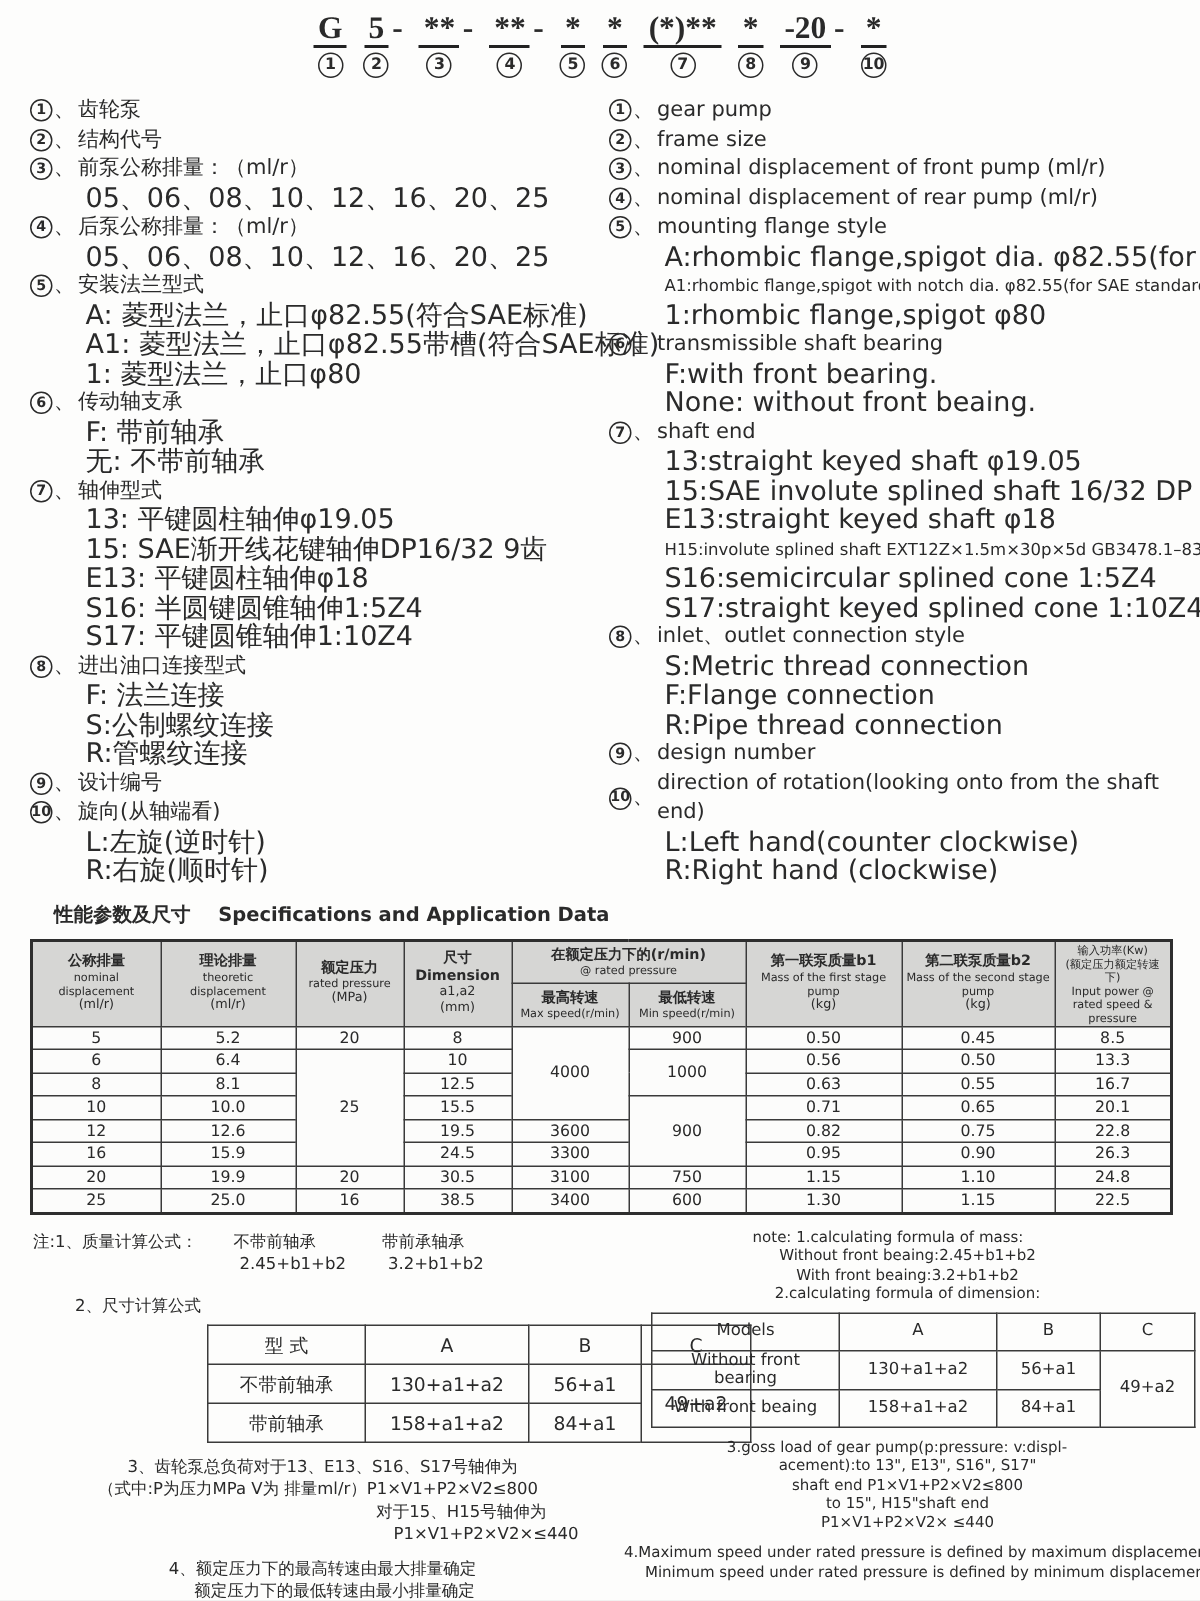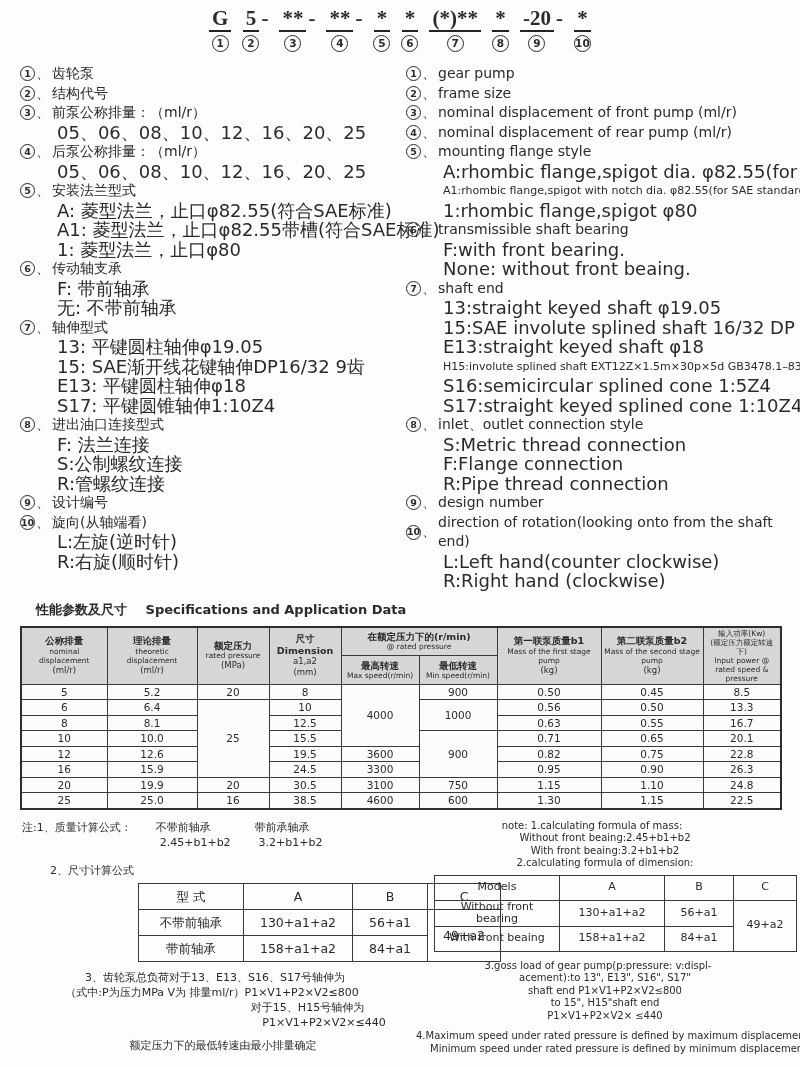--- a/index.html
+++ b/index.html
@@ -203,20 +203,21 @@
         </div>
         <div class="legend-item">
           <div class="item-head">
             <div class="circle-num sm">7</div>
             <span class="cn-comma">、</span>
             <span class="item-text">轴伸型式</span>
           </div>
           <div class="item-sub">13: 平键圆柱轴伸φ19.05</div>
           <div class="item-sub">15: SAE渐开线花键轴伸DP16/32 9齿</div>
           <div class="item-sub">E13: 平键圆柱轴伸φ18</div>
+          <div class="item-sub">S16: 半圆键圆锥轴伸1:5Z4</div>
           <div class="item-sub">S17: 平键圆锥轴伸1:10Z4</div>
         </div>
         <div class="legend-item">
           <div class="item-head">
             <div class="circle-num sm">8</div>
             <span class="cn-comma">、</span>
             <span class="item-text">进出油口连接型式</span>
           </div>
           <div class="item-sub">F: 法兰连接</div>
           <div class="item-sub">S:公制螺纹连接</div>
@@ -465,21 +466,21 @@
           <td>750</td>
           <td>1.15</td>
           <td>1.10</td>
           <td>24.8</td>
         </tr>
         <tr>
           <td>25</td>
           <td>25.0</td>
           <td>16</td>
           <td>38.5</td>
-          <td>4600</td>
+          <td>3400</td>
           <td>600</td>
           <td>1.30</td>
           <td>1.15</td>
           <td>22.5</td>
         </tr>
       </tbody>
   </table>
 
   <div class="notes">
 
@@ -519,20 +520,21 @@
             </tr>
           </tbody>
         </table>
       <div class="note-block">
           <div class="note-line lb">3、齿轮泵总负荷对于13、E13、S16、S17号轴伸为</div>
           <div class="note-line lc">（式中:P为压力MPa V为 排量ml/r）P1×V1+P2×V2≤800</div>
           <div class="note-line le">对于15、H15号轴伸为</div>
           <div class="note-line lf">P1×V1+P2×V2×≤440</div>
         </div>
       <div class="note-block">
+          <div class="note-line lb">4、额定压力下的最高转速由最大排量确定</div>
           <div class="note-line ld">额定压力下的最低转速由最小排量确定</div>
         </div>
     </div>
 
     <div class="notes-en">
       <div class="en-block1">
           <div class="note-line la">note:  1.calculating formula of mass:</div>
           <div class="note-line lc">Without front beaing:2.45+b1+b2</div>
           <div class="note-line lc">With front beaing:3.2+b1+b2</div>
           <div class="note-line lc">2.calculating formula of dimension:</div>

